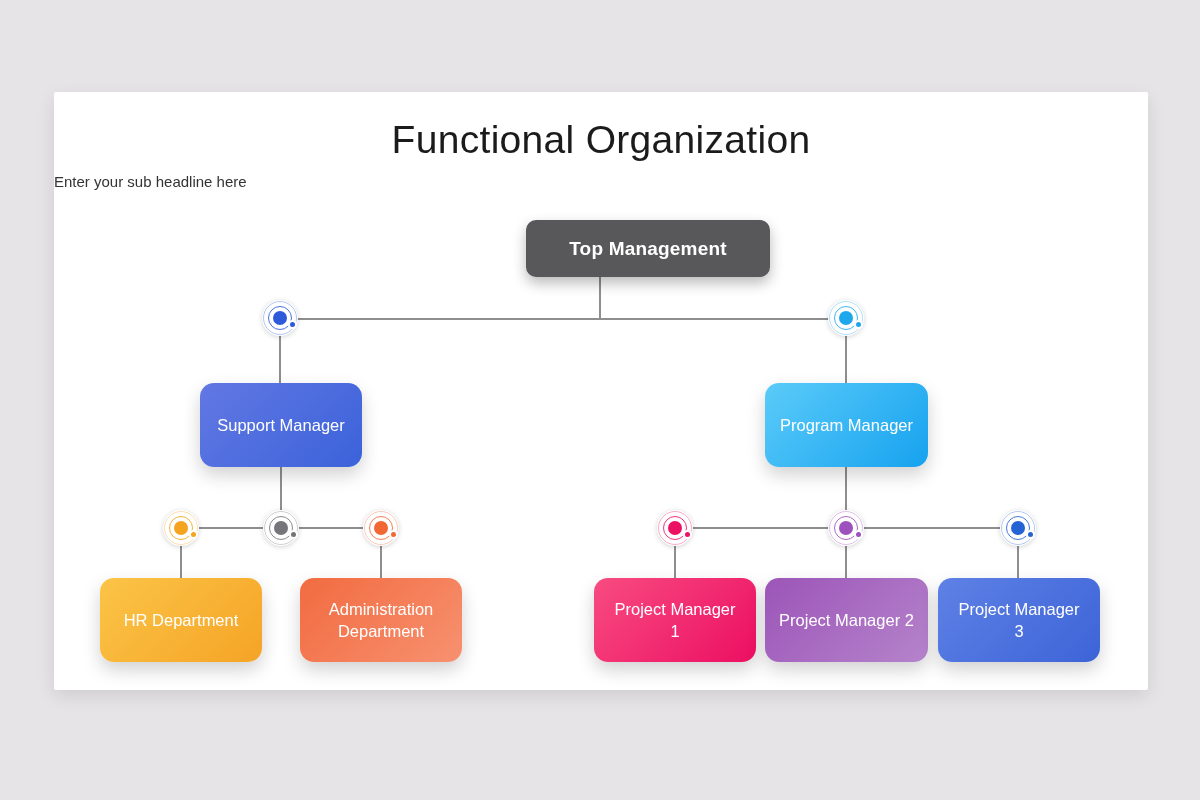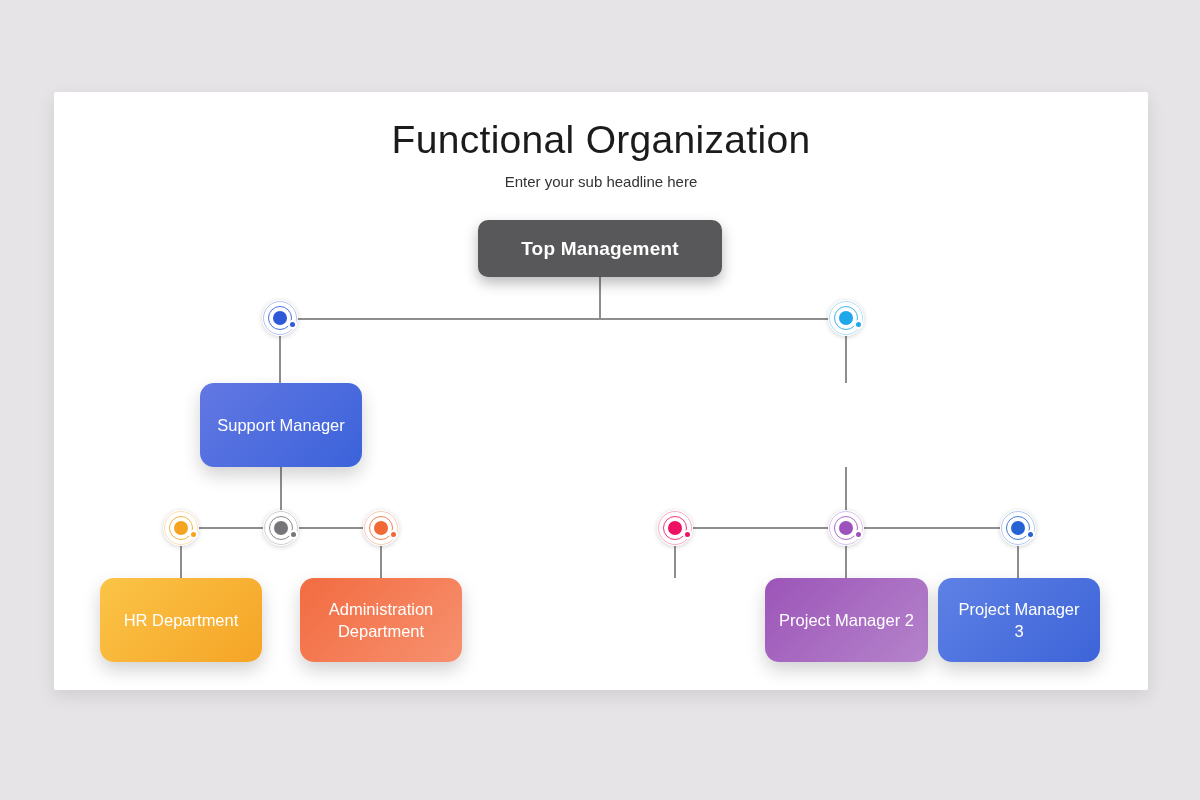--- a/index.html
+++ b/index.html
@@ -17,39 +17,40 @@
     box-shadow: 0 6px 18px rgba(0,0,0,0.10);
   }
   .title {
     position: absolute; top: 26px; left: 0; width: 100%;
     margin: 0; text-align: center;
     font-size: 39px; font-weight: 500; color: #1b1b1b;
     letter-spacing: 0.3px;
   }
   .subtitle {
     position: absolute; top: 81px; left: 0; width: 100%;
-    margin: 0; text-align: center;
+    margin: 0; 
     font-size: 15px; font-weight: 400; color: #333;
   }
   .chart { position: absolute; left: 0; top: 0; width: 100%; height: 100%; }
   .line { position: absolute; background: var(--line, #8E8E8E); z-index: 1; }
 
   .box {
     position: absolute; z-index: 3;
     display: flex; align-items: center; justify-content: center;
     text-align: center; color: #fff;
     border-radius: 14px; padding: 0 14px;
     font-size: 16.5px; line-height: 1.35;
     box-shadow: 0 8px 18px rgba(0,0,0,0.18);
   }
   .grad { background: linear-gradient(135deg, var(--g1), var(--g2)); }
   .root-box {
     border-radius: 10px; font-weight: bold; font-size: 19px;
     letter-spacing: 0.2px;
     box-shadow: 0 6px 14px rgba(0,0,0,0.28);
+    margin-left: 48px;
   }
 
   .node {
     position: absolute; width: 36px; height: 36px; z-index: 4;
     background: #fff; border-radius: 50%;
     box-shadow: 0 1px 5px rgba(0,0,0,0.18);
   }
   .n-outer { position: absolute; inset: 1px; border: 1px solid var(--c); opacity: 0.35; border-radius: 50%; }
   .n-ring  { position: absolute; inset: 6px; border: 1.5px solid var(--c); opacity: 0.85; border-radius: 50%; }
   .n-dot   { position: absolute; inset: 11px; background: var(--c); border-radius: 50%; }
@@ -98,20 +99,23 @@
       <div class="node" style="left: 774px; top: 208px; --c: #1FA7EC;">
         <span class="n-outer"></span>
         <span class="n-ring"></span>
         <span class="n-dot"></span>
         <span class="n-sat"></span>
       </div>
 
       <div class="box grad" style="left: 146px; top: 291px; width: 162px; height: 84px; --g1: #6278E3; --g2: #3B62DA;">
         <span>Support Manager</span>
       </div>
+      <div class="box grad" style="left: 711px; top: 291px; width: 163px; height: 84px; --g1: #5BCBF9; --g2: #16A2EF;">
+        <span>Program Manager</span>
+      </div>
 
       <div class="node" style="left: 109px; top: 418px; --c: #F5A41F;">
         <span class="n-outer"></span>
         <span class="n-ring"></span>
         <span class="n-dot"></span>
         <span class="n-sat"></span>
       </div>
       <div class="node" style="left: 209px; top: 418px; --c: #76767A;">
         <span class="n-outer"></span>
         <span class="n-ring"></span>
@@ -143,20 +147,23 @@
         <span class="n-dot"></span>
         <span class="n-sat"></span>
       </div>
 
       <div class="box grad" style="left: 46px; top: 486px; width: 162px; height: 84px; --g1: #FBC447; --g2: #F5A426;">
         <span>HR Department</span>
       </div>
       <div class="box grad" style="left: 246px; top: 486px; width: 162px; height: 84px; --g1: #F26B40; --g2: #F79170;">
         <span>Administration Department</span>
       </div>
+      <div class="box grad" style="left: 540px; top: 486px; width: 162px; height: 84px; --g1: #F84B81; --g2: #EC0F62;">
+        <span>Project Manager 1</span>
+      </div>
       <div class="box grad" style="left: 711px; top: 486px; width: 163px; height: 84px; justify-content: center; --g1: #9C55B8; --g2: #B583CB;">
         <span>Project Manager 2</span>
       </div>
       <div class="box grad" style="left: 884px; top: 486px; width: 162px; height: 84px; justify-content: flex-end; --g1: #5E81E5; --g2: #3D64D8;">
         <span>Project Manager 3</span>
       </div>
 
     </div>
   </div>
 </div>

